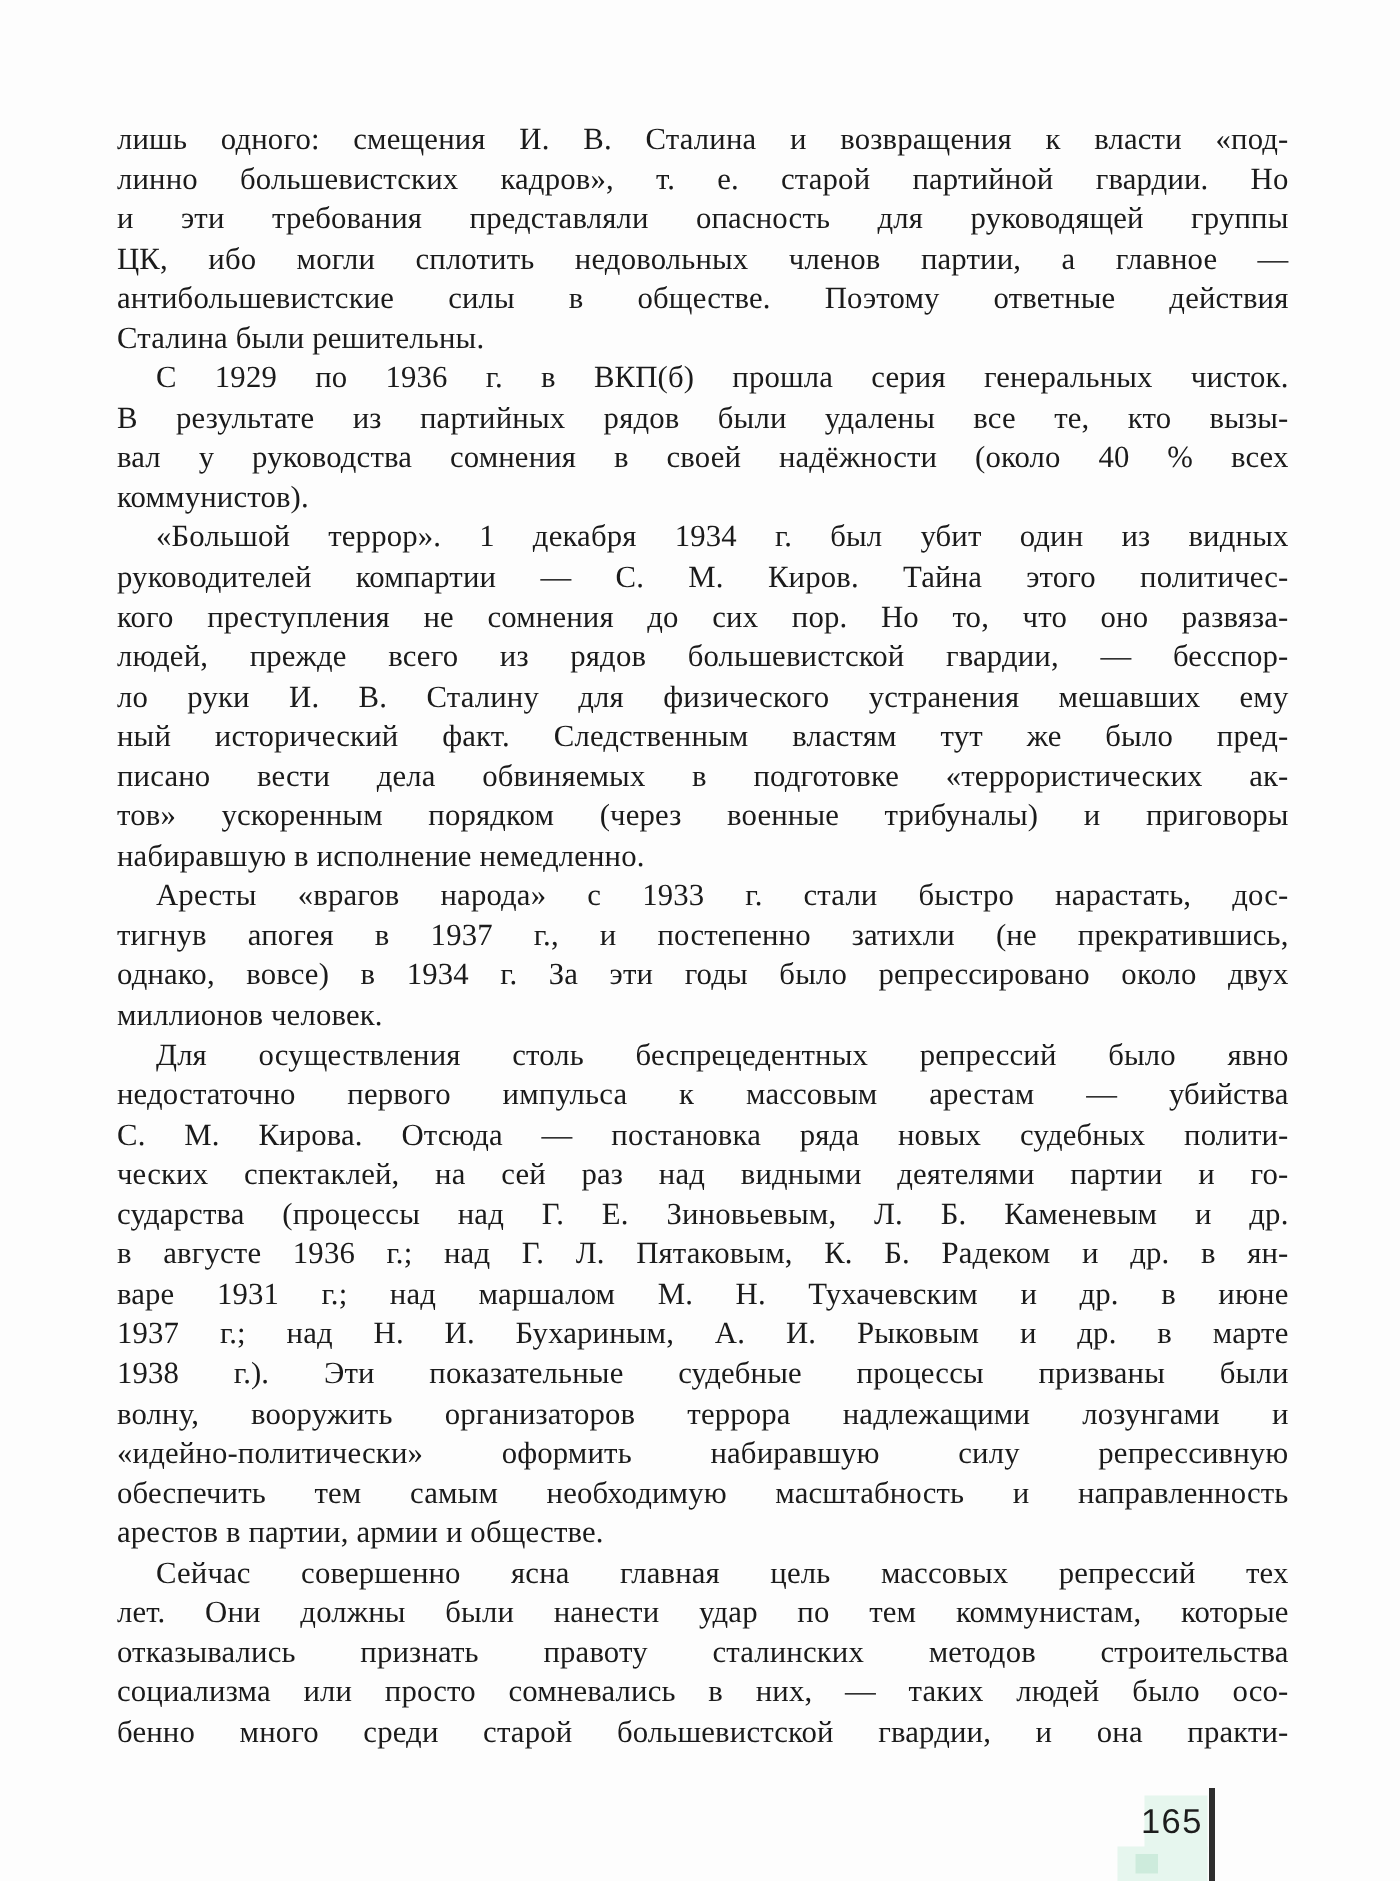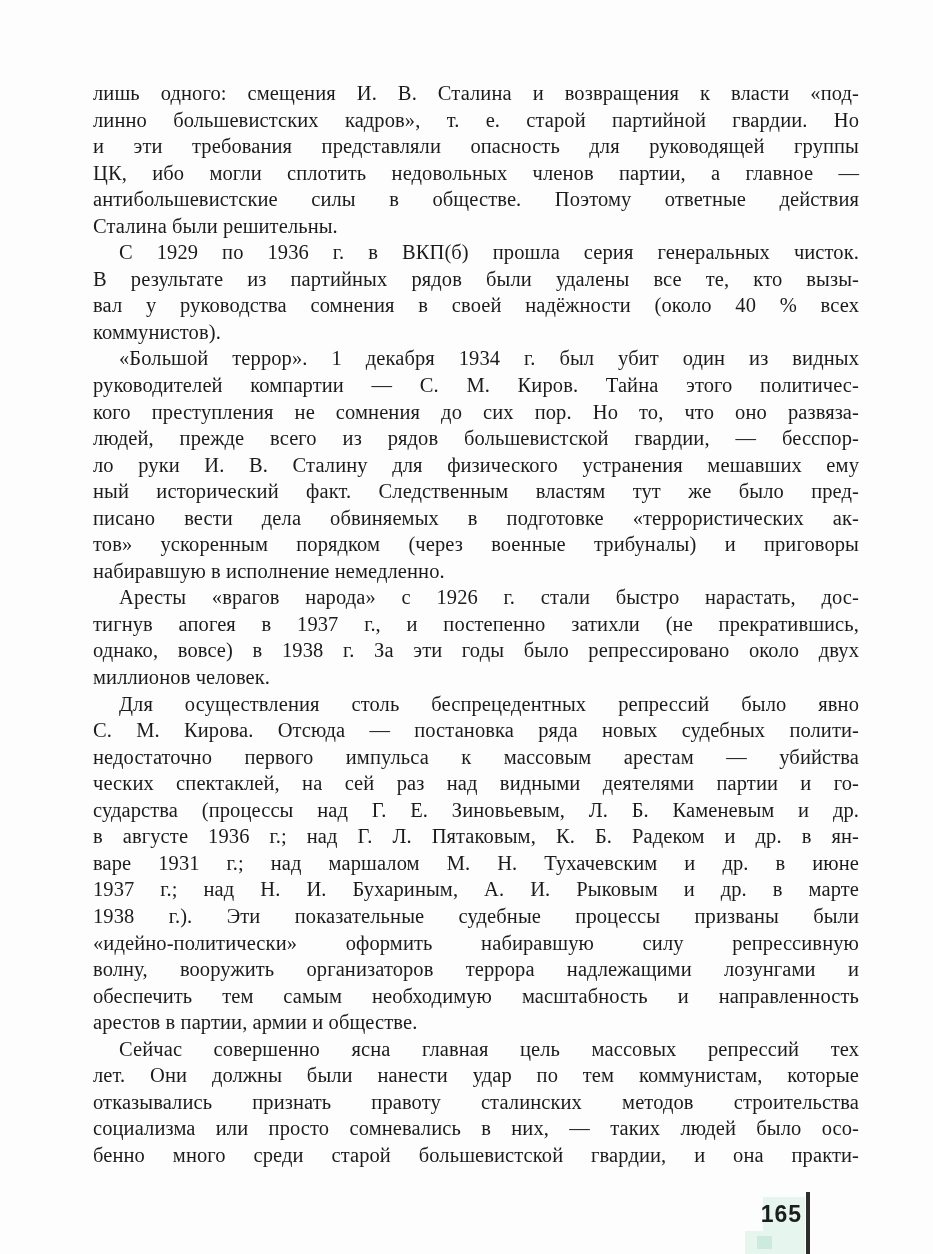--- a/index.html
+++ b/index.html
@@ -22,21 +22,20 @@
   .para { margin: 0; }
   .line {
     font-size: 20.5px;
     line-height: 26.55px;
     height: 26.55px;
     text-align: justify;
     text-align-last: justify;
     white-space: nowrap;
     letter-spacing: 0.1px;
     color: #1b1b1b;
-    margin-left: 15px;
   }
   .line.endl { text-align-last: left; }
   .para.indent .line:first-child { text-indent: 26px; }
   .line b { font-weight: normal; }
 
   .folio {
     position: absolute;
     left: 744px; top: 1190px;
     width: 70px; height: 64px;
   }
@@ -59,21 +58,21 @@
     position: absolute;
     left: 62px; top: 2px;
     width: 4px; height: 62px;
   }
   .page-number {
     position: absolute;
     left: 0; top: 11px;
     width: 58px;
     text-align: right;
     font-family: "Liberation Sans", sans-serif;
-    font-weight: bold;
+    font-weight: normal;
     font-size: 23px;
     color: #1d1d1d;
     letter-spacing: 1px;
   }
 </style>
 </head>
 <body>
 
 <div class="page" style="background: rgb(253, 253, 253);">
 
@@ -97,37 +96,37 @@
         <div class="line"><span>руководителей компартии — С. М. Киров. Тайна этого политичес-</span></div>
         <div class="line"><span>кого преступления не сомнения до сих пор. Но то, что оно развяза-</span></div>
         <div class="line"><span>людей, прежде всего из рядов большевистской гвардии, — бесспор-</span></div>
         <div class="line"><span>ло руки И. В. Сталину для физического устранения мешавших ему</span></div>
         <div class="line"><span>ный исторический факт. Следственным властям тут же было пред-</span></div>
         <div class="line"><span>писано вести дела обвиняемых в подготовке «террористических ак-</span></div>
         <div class="line"><span>тов» ускоренным порядком (через военные трибуналы) и приговоры</span></div>
         <div class="line endl"><span>набиравшую в исполнение немедленно.</span></div>
       </div>
       <div class="para indent">
-        <div class="line"><span>Аресты «врагов народа» с 1926 г. стали быстро нарастать, дос-</span></div>
+        <div class="line"><span>Аресты «врагов народа» с 1933 г. стали быстро нарастать, дос-</span></div>
         <div class="line"><span>тигнув апогея в 1937 г., и постепенно затихли (не прекратившись,</span></div>
-        <div class="line"><span>однако, вовсе) в 1938 г. За эти годы было репрессировано около двух</span></div>
+        <div class="line"><span>однако, вовсе) в 1934 г. За эти годы было репрессировано около двух</span></div>
         <div class="line endl"><span>миллионов человек.</span></div>
       </div>
       <div class="para indent">
         <div class="line"><span>Для осуществления столь беспрецедентных </span><b>репрессий</b><span> было явно</span></div>
+        <div class="line"><span>недостаточно первого импульса к массовым арестам — убийства</span></div>
         <div class="line"><span>С. М. Кирова. Отсюда — постановка ряда новых судебных полити-</span></div>
-        <div class="line"><span>недостаточно первого импульса к массовым арестам — убийства</span></div>
         <div class="line"><span>ческих спектаклей, на сей раз над видными деятелями партии и го-</span></div>
         <div class="line"><span>сударства (процессы над Г. Е. Зиновьевым, Л. Б. Каменевым и др.</span></div>
         <div class="line"><span>в августе 1936 г.; над Г. Л. Пятаковым, К. Б. Радеком и др. в ян-</span></div>
         <div class="line"><span>варе 1931 г.; над маршалом М. Н. Тухачевским и др. в июне</span></div>
         <div class="line"><span>1937 г.; над Н. И. Бухариным, А. И. Рыковым и др. в марте</span></div>
         <div class="line"><span>1938 г.). Эти показательные судебные процессы призваны были</span></div>
+        <div class="line"><span>волну, вооружить организаторов террора надлежащими лозунгами и</span></div>
         <div class="line"><span>«идейно-политически» оформить набиравшую силу репрессивную</span></div>
-        <div class="line"><span>волну, вооружить организаторов террора надлежащими лозунгами и</span></div>
         <div class="line"><span>обеспечить тем самым необходимую масштабность и направленность</span></div>
         <div class="line endl"><span>арестов в партии, армии и обществе.</span></div>
       </div>
       <div class="para indent">
         <div class="line"><span>Сейчас совершенно ясна главная цель массовых репрессий тех</span></div>
         <div class="line"><span>лет. Они должны были нанести удар по тем коммунистам, которые</span></div>
         <div class="line"><span>отказывались признать правоту сталинских методов строительства</span></div>
         <div class="line"><span>социализма или просто сомневались в них, — таких людей было осо-</span></div>
         <div class="line"><span>бенно много среди старой большевистской гвардии, и она практи-</span></div>
       </div>

